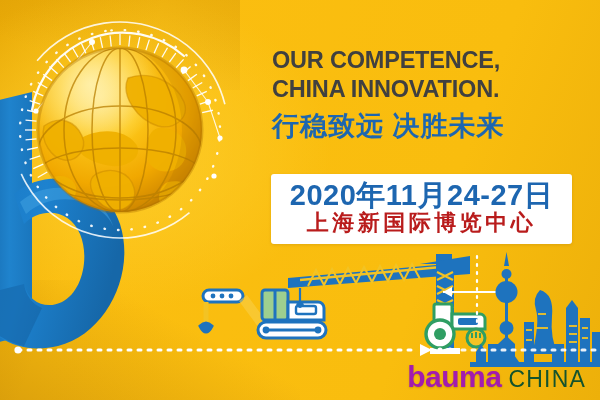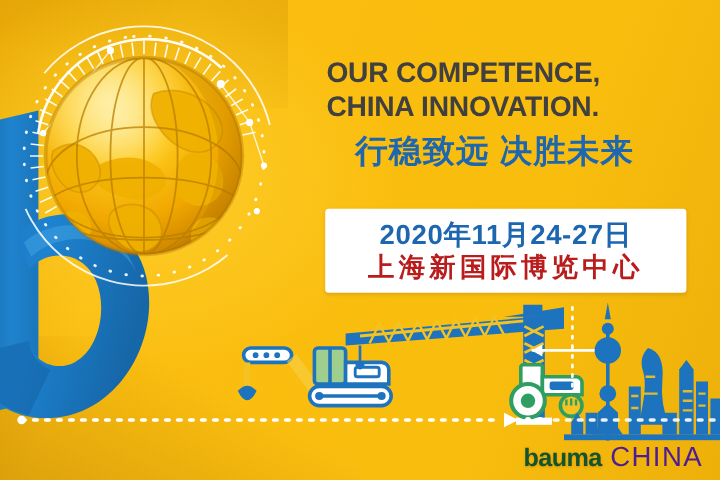--- a/index.html
+++ b/index.html
@@ -51,58 +51,57 @@
     white-space: nowrap;
   }
   .headline .cn {
     color: #1d66b0;
     font-weight: bold;
     font-size: 27px;
     line-height: 38px;
     letter-spacing: 1px;
     margin-top: 3px;
     white-space: nowrap;
-    margin-left: 24px;
   }
 
   
   .date-band {
     position: absolute; left: 271px; top: 174px;
     width: 301px; height: 70px;
     background: #ffffff;
     border-radius: 3px;
     box-shadow: 0 1px 3px rgba(120,80,0,.18);
     display: flex; flex-direction: column;
     align-items: center; justify-content: center;
     gap: 1px;
   }
   .date-band .line1 {
-    color: #1d66b0; font-weight: bold; font-size: 23px;
+    color: #1d66b0; font-weight: bold; font-size: 29px;
     letter-spacing: .5px; line-height: 27px; white-space: nowrap;
   }
   .date-band .line2 {
     color: #b91c1c; font-weight: bold; font-size: 22px;
     letter-spacing: 3.5px; line-height: 26px; white-space: nowrap;
   }
 
   
   .illus { position: absolute; left: 0; top: 252px; width: 600px; height: 115px; }
 
   
   .logo {
     position: absolute; right: 14px; bottom: 8px;
     display: flex; align-items: baseline; gap: 7px;
   }
   .logo .bauma {
-    color: #14532d; font-size: 21px; font-weight: bold;
+    color: #a21caf; font-size: 30px; font-weight: bold;
     letter-spacing: -0.5px; line-height: 1;
     text-shadow: 0 1px 2px rgba(140,90,0,.35);
   }
   .logo .china {
-    color: #4c1d95; font-size: 23px; font-weight: normal;
+    color: #14532d; font-size: 23px; font-weight: normal;
     letter-spacing: 1.2px; line-height: 1;
   }
 </style>
 </head>
 <body>
 
 <div id="poster">
 
   <div class="bg-gradient"></div>
   <div class="bg-shadow"></div>

